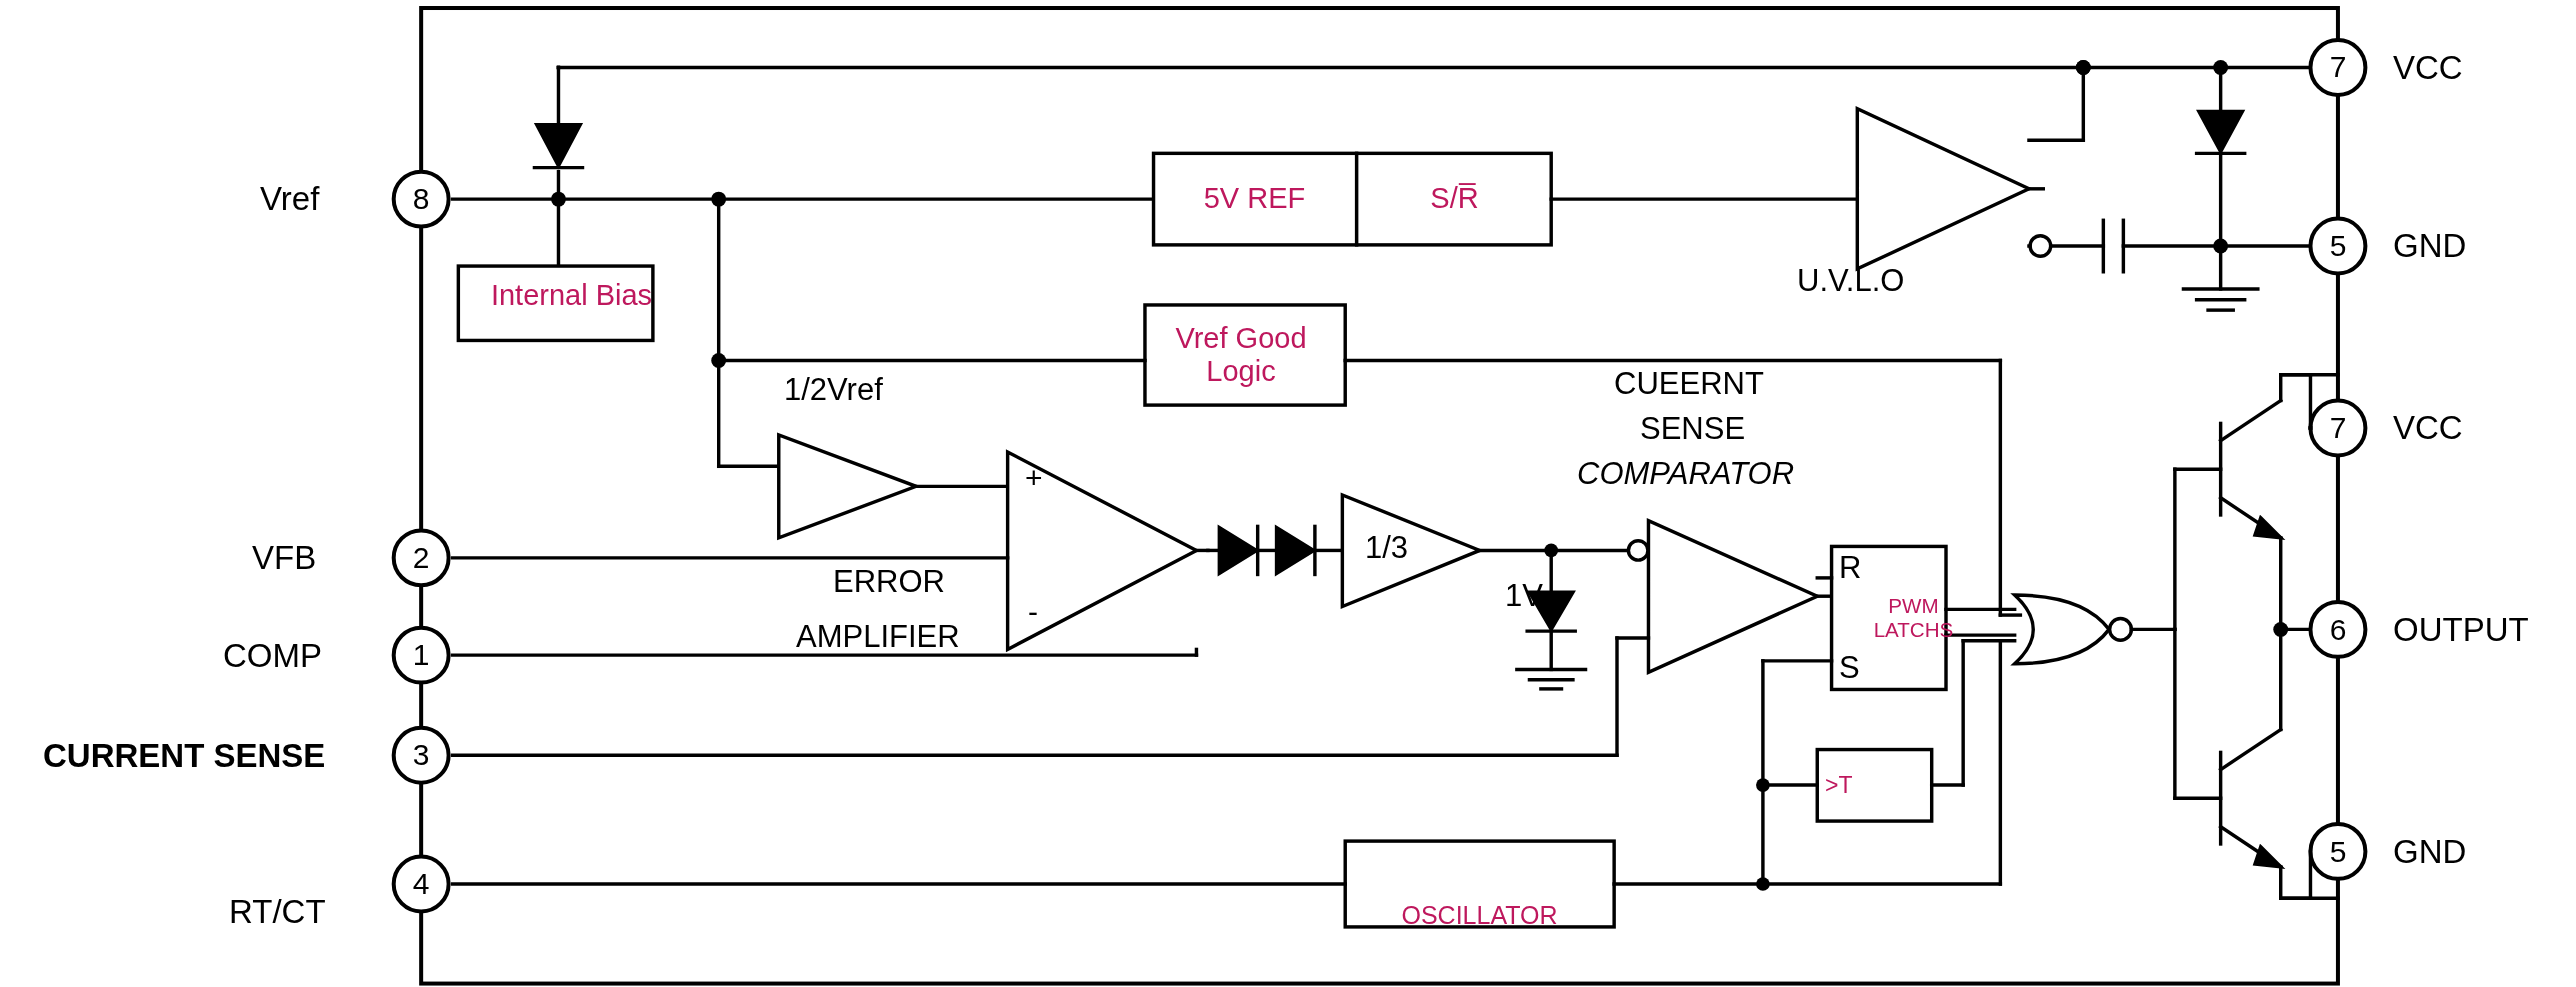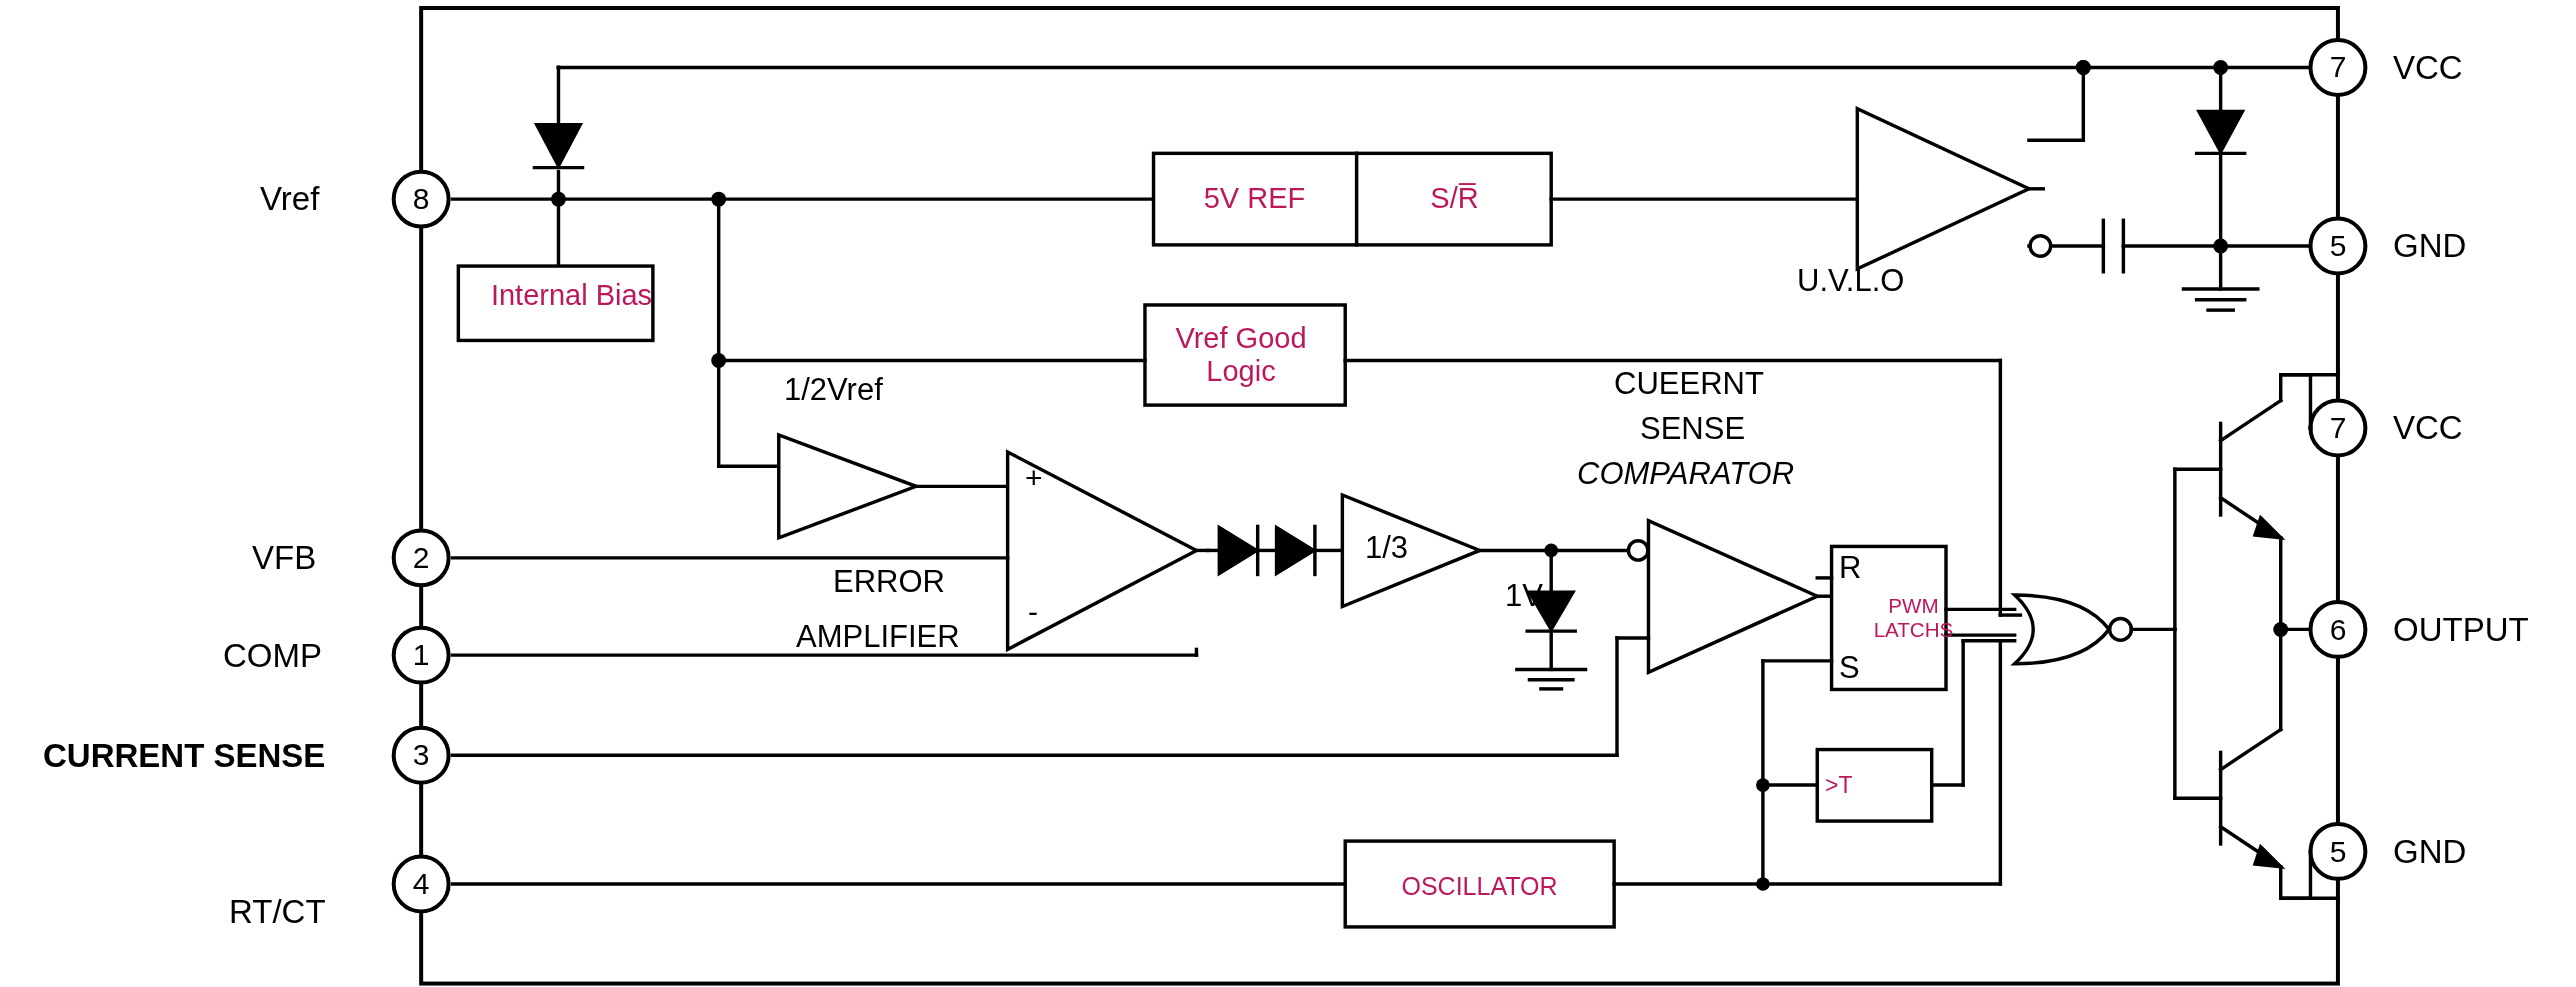--- a/index.html
+++ b/index.html
@@ -278,21 +278,21 @@
   <div class="lbl pin-label" style="left:2393px; top:833px;">GND</div>
 
   <div class="blk-text" style="left:458px; top:259px; width:227px; height:74px;">Internal Bias</div>
   <div class="blk-text" style="left:1153px; top:153px; width:203px; height:92px;">5V REF</div>
   <div class="blk-text" style="left:1357px; top:153px; width:195px; height:92px;">S/R̅</div>
   <div class="blk-text" style="left:1145px; top:305px; width:192px; height:100px;">Vref Good
 Logic</div>
   <div class="blk-text" style="left:1835px; top:578px; width:109px; height:80px; font-size:20.6px;margin-left:24px;">PWM
 LATCHS</div>
   <div class="blk-text" style="left:1825px; top:754px; width:69px; height:63px; font-size:23px; justify-content:flex-start;">&gt;T</div>
-  <div class="blk-text" style="left:1345px; top:852px; width:269px; height:68px; font-size:25px;">OSCILLATOR</div>
+  <div class="blk-text" style="left:1345px; top:881px; width:269px; height:68px; font-size:25px;">OSCILLATOR</div>
 
   <div class="lbl amp-label" style="left:784px; top:372px;">1/2Vref</div>
   <div class="lbl amp-label" style="left:1797px; top:263px;">U.V.L.O</div>
 
   <div class="lbl amp-label" style="left:833px; top:564px;">ERROR</div>
   <div class="lbl amp-label" style="left:796px; top:619px;">AMPLIFIER</div>
 
   <div class="lbl sign" style="left:1025px; top:461px;">+</div>
   <div class="lbl sign" style="left:1028px; top:595px;">-</div>
 

